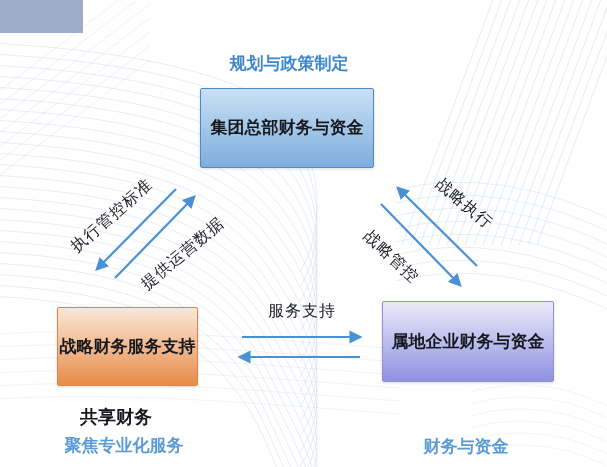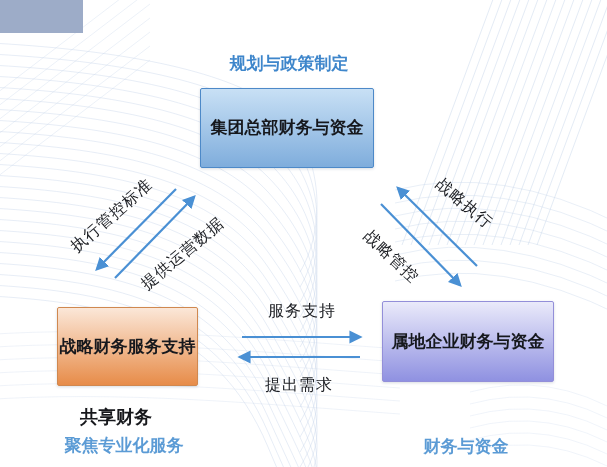--- a/index.html
+++ b/index.html
@@ -155,19 +155,18 @@
       <line x1="360" y1="357" x2="240" y2="357" marker-end="url(#ah)"></line>
     </g>
   </svg>
 
   <div class="arrow-label diag" style="left:112px;top:216px;transform:translate(-50%,-50%) rotate(-41deg);">执行管控标准</div>
   <div class="arrow-label diag" style="left:183px;top:254px;transform:translate(-50%,-50%) rotate(-40deg);">提供运营数据</div>
   <div class="arrow-label diag" style="left:464px;top:204px;transform:translate(-50%,-50%) rotate(40deg);">战略执行</div>
   <div class="arrow-label diag" style="left:391px;top:257px;transform:translate(-50%,-50%) rotate(43deg);">战略管控</div>
 
   <div class="arrow-label center-x" style="left:302px;top:301px;">服务支持</div>
-  <div class="arrow-label center-x" style="left:299px;top:375px;">提出需求</div>
 
   <div class="abs heading center-x" style="left:116px;top:405px;">共享财务</div>
   <div class="abs subtitle light center-x" style="left:124px;top:434px;text-align:center;">聚焦专业化服务</div>
   <div class="abs subtitle light center-x" style="left:466px;top:435px;">财务与资金</div>
 
 </div>
 
 </body></html>

